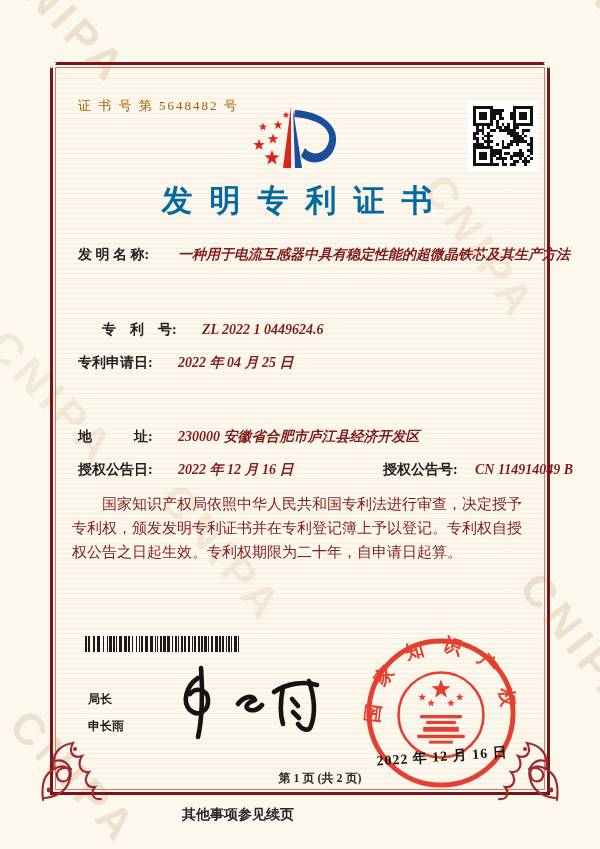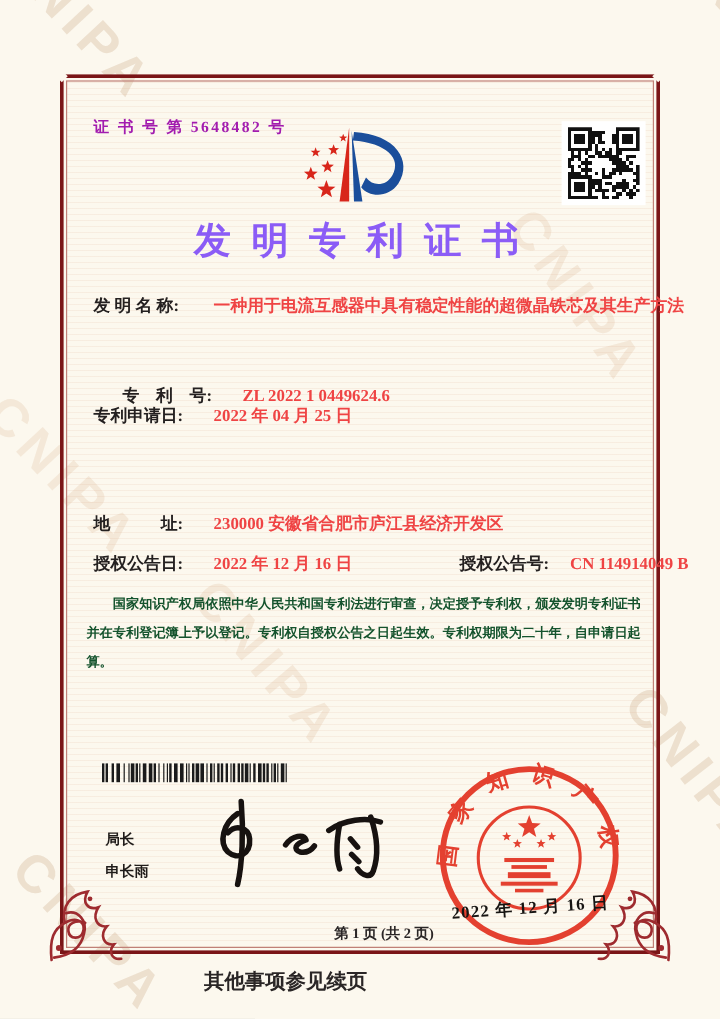--- a/index.html
+++ b/index.html
@@ -25,51 +25,51 @@
       repeating-linear-gradient(180deg,
         rgba(216,162,130,0.13) 0px, rgba(216,162,130,0.13) 1px,
         rgba(255,252,245,0) 1px, rgba(255,252,245,0) 5px);
   }
   .corner-diamond{
     position:absolute;width:7px;height:7px;background:#fcf8ee;
     transform:rotate(45deg);z-index:3;
   }
   .flourish{position:absolute;z-index:4;}
   
-  #cert-no{position:absolute;left:78px;top:97px;font-size:13px;font-weight:700;letter-spacing:2px;color:#a21caf;}
+  #cert-no{position:absolute;left:78px;top:97px;font-size:13px;font-weight:400;letter-spacing:2px;color:#a16207;}
   #logo{position:absolute;left:250px;top:100px;width:104px;height:76px;}
   #qr{position:absolute;left:468px;top:101px;width:70px;height:70px;background:#ffffff;display:flex;align-items:center;justify-content:center;}
   #qr svg{width:60px;height:60px;shape-rendering:crispEdges;}
   #title{
     position:absolute;left:50px;top:180px;width:494px;text-align:center;
-    font-size:31px;font-weight:bold;letter-spacing:17px;text-indent:17px;color:#8b5cf6;
+    font-size:31px;font-weight:bold;letter-spacing:17px;text-indent:17px;color:#0369a1;
   }
   
   .field-row{position:absolute;left:78px;width:470px;font-size:14px;font-weight:600;white-space:nowrap;}
   .field-label{display:inline-block;width:100px;color:#242020;}
-  .field-value{color:#ef4444;}
+  .field-value{color:#7f1d1d;font-style:italic;}
   #grant-no-pair{position:absolute;left:305px;top:0;}
   
   #paras{position:absolute;left:72px;top:492px;width:462px;}
-  #paras p{margin:0;text-indent:2em;font-size:11px;line-height:24px;color:#14532d;font-weight:700;}
+  #paras p{margin:0;text-indent:2em;font-size:15px;line-height:24px;color:#7f1d1d;font-weight:400;}
   
   #barcode{position:absolute;left:85px;top:636px;width:158px;height:16px;}
   #barcode svg{width:100%;height:100%;}
   
   #director{position:absolute;left:88px;top:686px;font-size:12px;font-weight:600;line-height:27px;color:#201c1a;}
   #signature{position:absolute;left:146px;top:662px;}
   
   #seal{position:absolute;left:362px;top:634px;width:158px;height:158px;z-index:5;}
   #seal-date{
     position:absolute;left:352px;top:748px;width:180px;text-align:center;z-index:6;
     font-size:14px;font-weight:bold;color:#171513;transform:rotate(-4deg);letter-spacing:1px;white-space:nowrap;
   }
   
   #page-info{position:absolute;left:50px;top:770px;width:494px;text-align:center;font-size:12px;font-weight:600;color:#2a2626;padding-left:23px;}
-  #continuation{position:absolute;left:0;top:806px;width:476px;text-align:center;font-size:17px;font-weight:600;color:#2a2626;}
+  #continuation{position:absolute;left:0;top:806px;width:476px;text-align:center;font-size:14px;font-weight:600;color:#2a2626;}
 </style>
 </head>
 <body>
 
 <div id="page">
 
   <span class="wm" style="left:-18px;top:-8px;">CNIPA</span>
   <span class="wm" style="left:540px;top:-14px;">CNIPA</span>
   <span class="wm pale" style="left:398px;top:222px;transform:rotate(55deg);">CNIPA</span>
   <span class="wm pale" style="left:-30px;top:372px;">CNIPA</span>
@@ -290,21 +290,21 @@
   </div>
 
   <div id="title">发明专利证书</div>
 
   <div class="field-row" style="top:246px;">
     <span class="field-label">发 明 名 称:</span><span class="field-value">一种用于电流互感器中具有稳定性能的超微晶铁芯及其生产方法</span>
   </div>
   <div class="field-row" style="top:321px;margin-left:24px;">
     <span class="field-label">专　利　号:</span><span class="field-value">ZL 2022 1 0449624.6</span>
   </div>
-  <div class="field-row" style="top:338px;">
+  <div class="field-row" style="top:354px;">
     <span class="field-label">专利申请日:</span><span class="field-value">2022 年 04 月 25 日</span>
   </div>
   <div class="field-row" style="top:428px;">
     <span class="field-label">地　　　址:</span><span class="field-value">230000 安徽省合肥市庐江县经济开发区</span>
   </div>
   <div class="field-row" style="top:461px;">
     <span><span class="field-label">授权公告日:</span><span class="field-value">2022 年 12 月 16 日</span></span>
     <span id="grant-no-pair"><span class="field-label" style="width:92px;">授权公告号:</span><span class="field-value">CN 114914049 B</span></span>
   </div>
 

